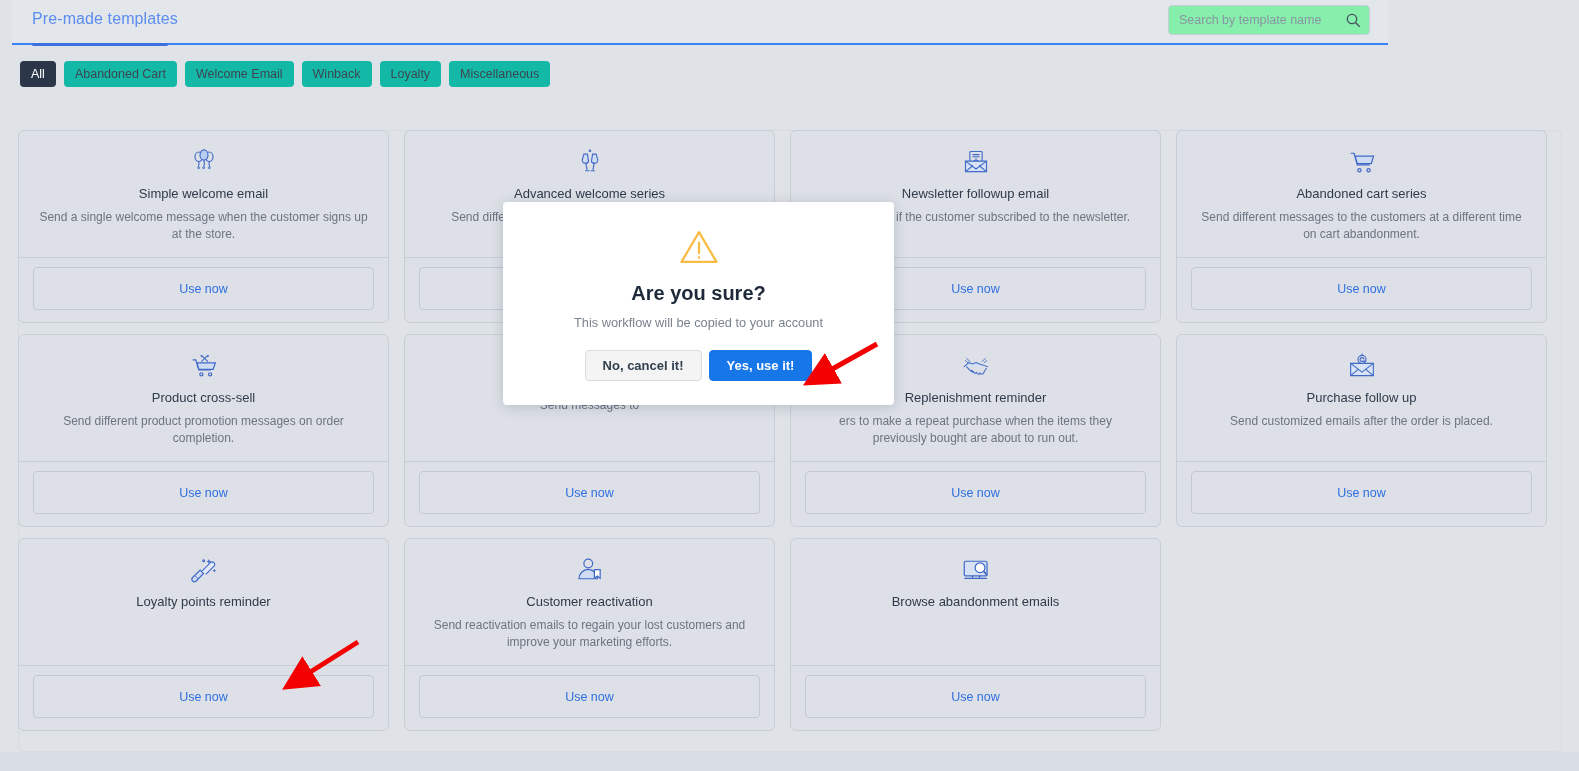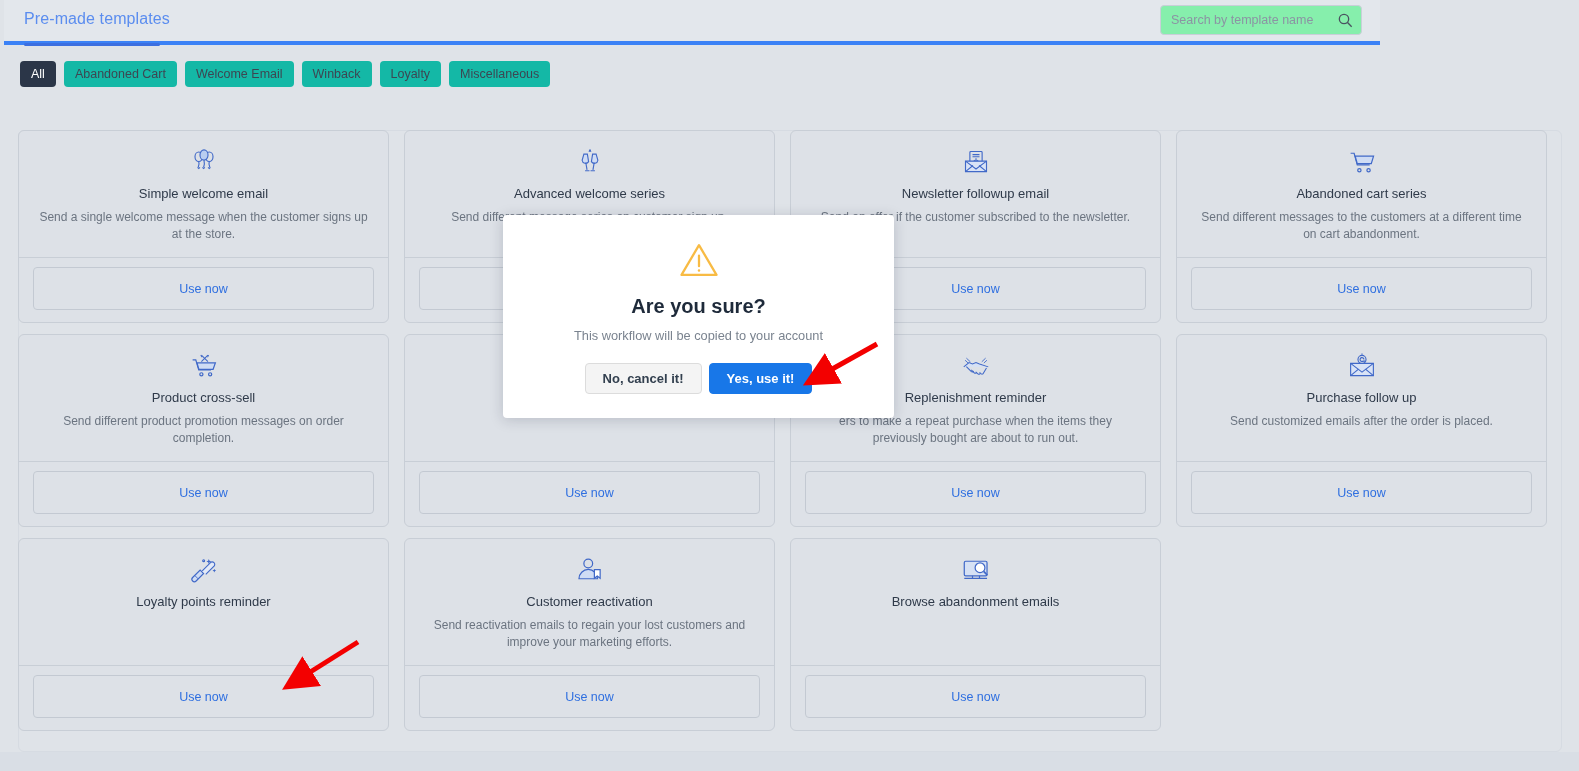--- a/index.html
+++ b/index.html
@@ -6,23 +6,23 @@
   html, body {
     width: 1579px; height: 771px;
     background: #dfe3e8;
     font-family: "Liberation Sans", sans-serif;
     overflow: hidden;
   }
   .page { position: relative; width: 1579px; height: 771px; background: #dfe3e8; }
 
   
   .header {
-    position: absolute; left: 4px; top: 0; width: 1376px; height: 45px;
+    position: absolute; left: 12px; top: 0; width: 1376px; height: 45px;
     background: #e3e7ec;
-    border-bottom: 4px solid #3b82f6;
+    border-bottom: 2px solid #3b82f6;
   }
   .page-title {
     position: absolute; left: 20px; top: 10px;
     font-size: 16px; color: #5b8def; font-weight: 400;
     letter-spacing: .1px;
   }
   .title-underline {
     position: absolute; left: 20px; top: 43px; width: 136px; height: 3px;
     background: #3c6fe0; border-radius: 2px;
   }
@@ -100,21 +100,21 @@
     position: absolute; left: 18px; top: 130px; width: 1544px; height: 622px;
     border: 1px solid #d6dbe2; border-radius: 6px; pointer-events: none;
   }
   .footer-strip {
     position: absolute; left: 0; top: 752px; width: 1579px; height: 19px;
     background: #d9dee5;
   }
 
   
   .modal {
-    position: absolute; left: 503px; top: 215px;
+    position: absolute; left: 503px; top: 202px;
     width: 391px; height: 203px;
     background: #ffffff; border-radius: 4px;
     box-shadow: 0 2px 14px rgba(20,30,50,.18);
     display: flex; flex-direction: column; align-items: center;
     padding-top: 24px;
   }
   .warn-icon { width: 42px; height: 42px; color: #f8bb44; }
   .modal-title {
     margin-top: 14px; font-size: 20px; font-weight: bold; color: #1e2a3a;
   }

